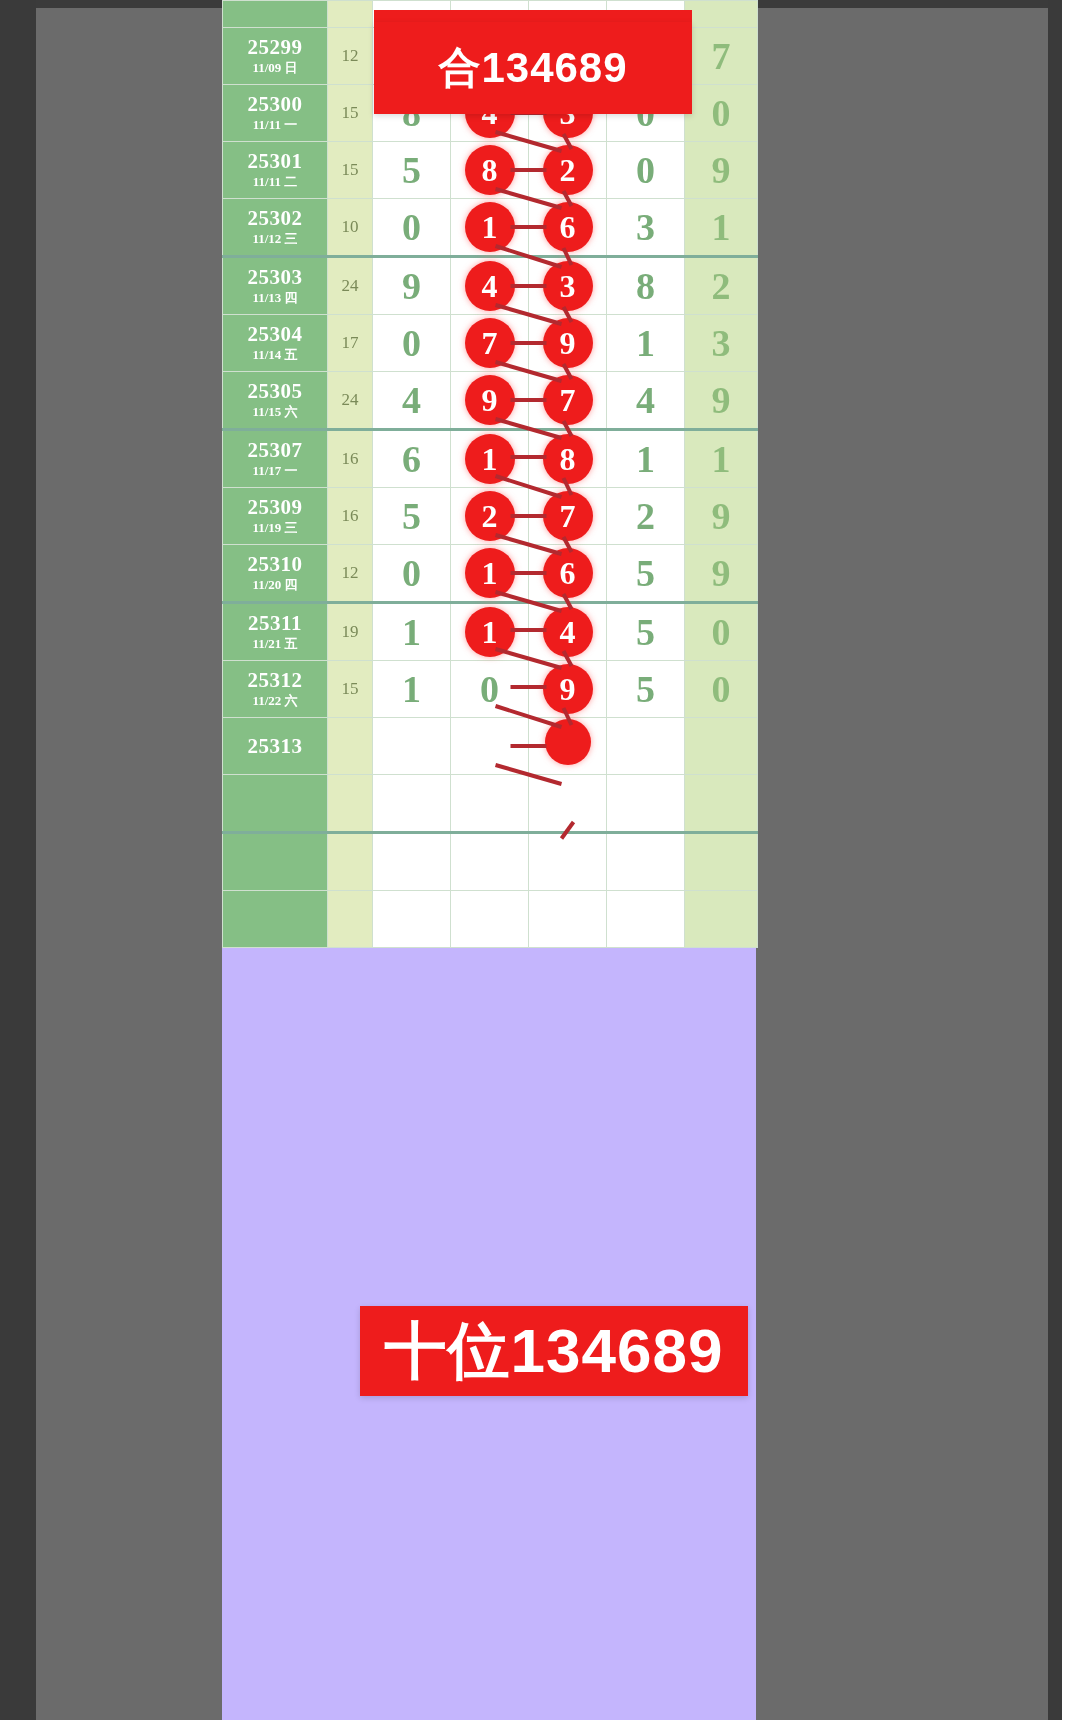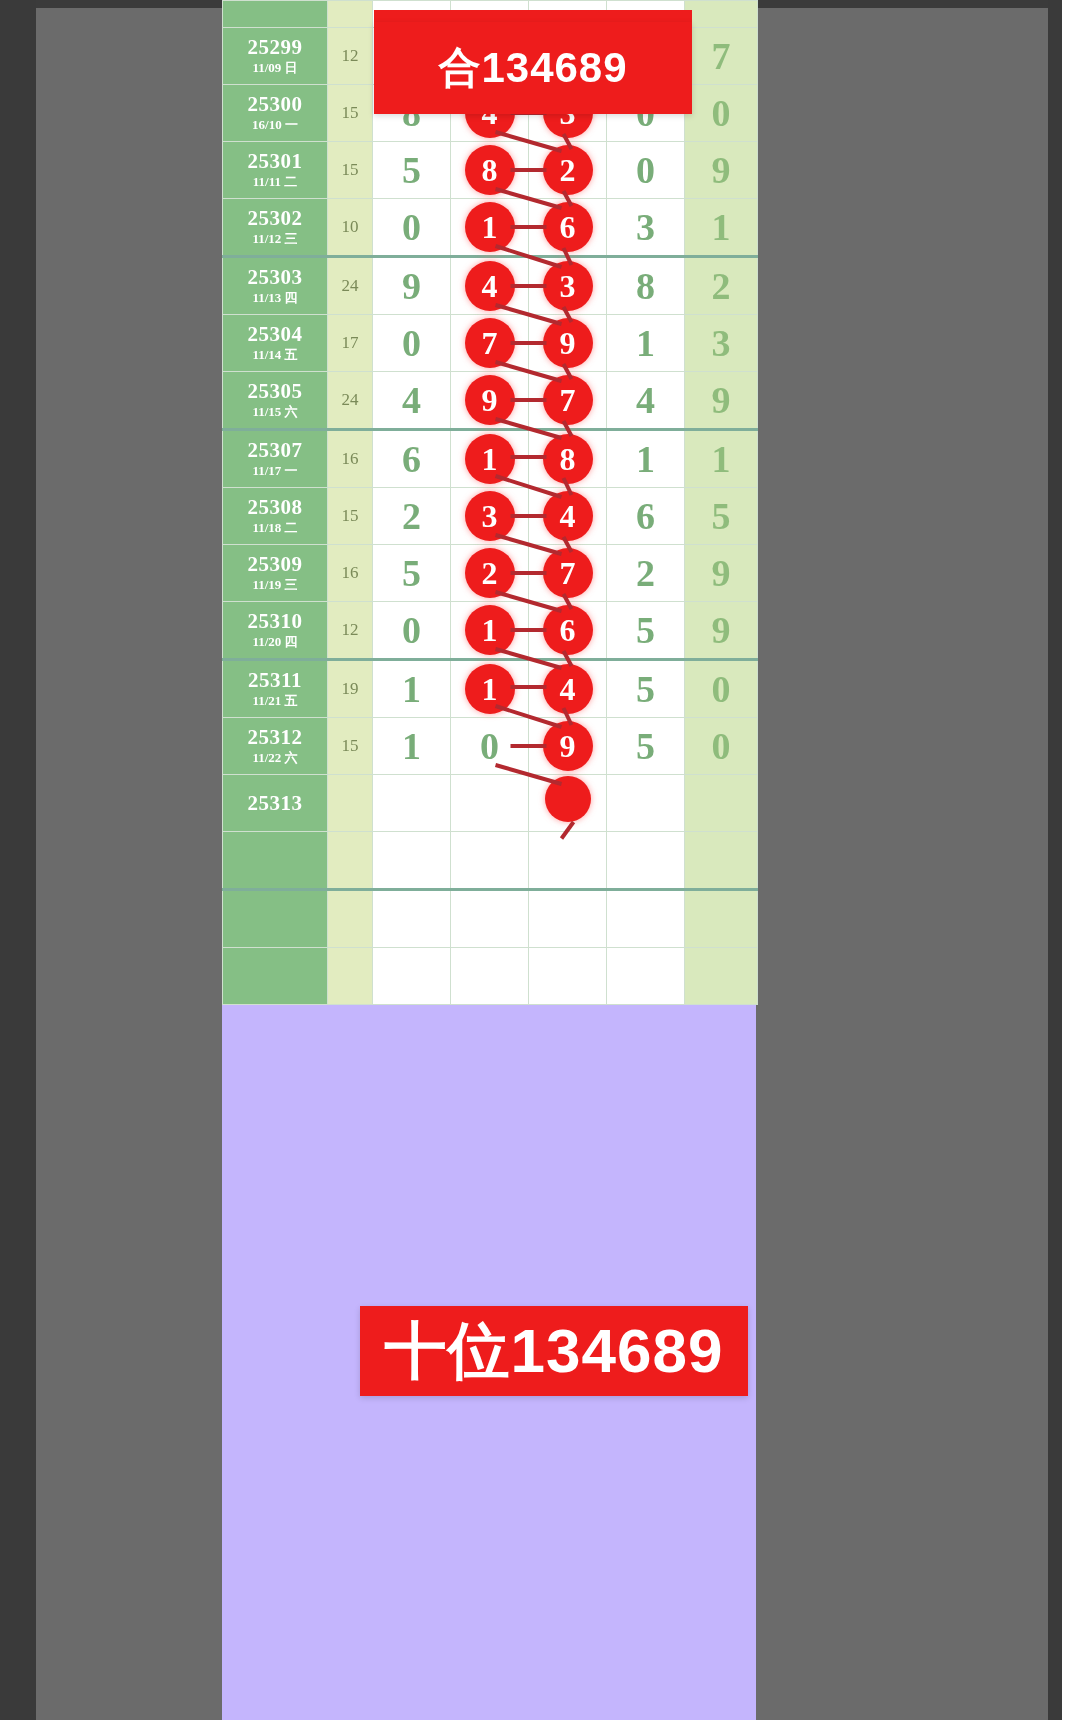--- a/index.html
+++ b/index.html
@@ -120,21 +120,21 @@
             <td class="c-sum">12</td>
             <td class="c-d"></td>
             <td class="c-d"></td>
             <td class="c-d"></td>
             <td class="c-d"></td>
             <td class="c-last">7</td>
           </tr>
           <tr>
             <td class="c-issue">
               <div class="issue-no">25300</div>
-              <div class="issue-date">16/10 一</div>
+              <div class="issue-date">11/11 一</div>
             </td>
             <td class="c-sum">15</td>
             <td class="c-d">8</td>
             <td class="c-d"><span class="ball">4</span></td>
             <td class="c-d"><span class="ball">3</span></td>
             <td class="c-d">0</td>
             <td class="c-last">0</td>
           </tr>
           <tr>
             <td class="c-issue">
@@ -200,32 +200,20 @@
             <td class="c-issue">
               <div class="issue-no">25307</div>
               <div class="issue-date">11/17 一</div>
             </td>
             <td class="c-sum">16</td>
             <td class="c-d">6</td>
             <td class="c-d"><span class="ball">1</span></td>
             <td class="c-d"><span class="ball">8</span></td>
             <td class="c-d">1</td>
             <td class="c-last">1</td>
-          </tr>
-          <tr>
-            <td class="c-issue">
-              <div class="issue-no">25308</div>
-              <div class="issue-date">11/18 二</div>
-            </td>
-            <td class="c-sum">15</td>
-            <td class="c-d">2</td>
-            <td class="c-d"><span class="ball">3</span></td>
-            <td class="c-d"><span class="ball">4</span></td>
-            <td class="c-d">6</td>
-            <td class="c-last">5</td>
           </tr>
           <tr>
             <td class="c-issue">
               <div class="issue-no">25309</div>
               <div class="issue-date">11/19 三</div>
             </td>
             <td class="c-sum">16</td>
             <td class="c-d">5</td>
             <td class="c-d"><span class="ball">2</span></td>
             <td class="c-d"><span class="ball">7</span></td>

